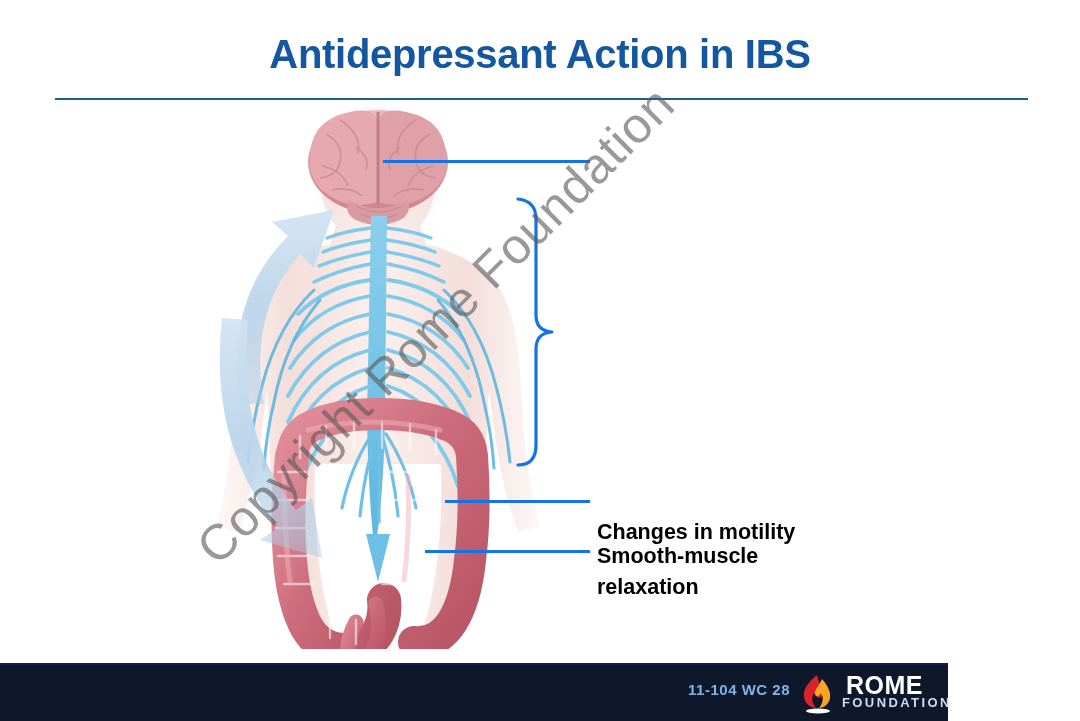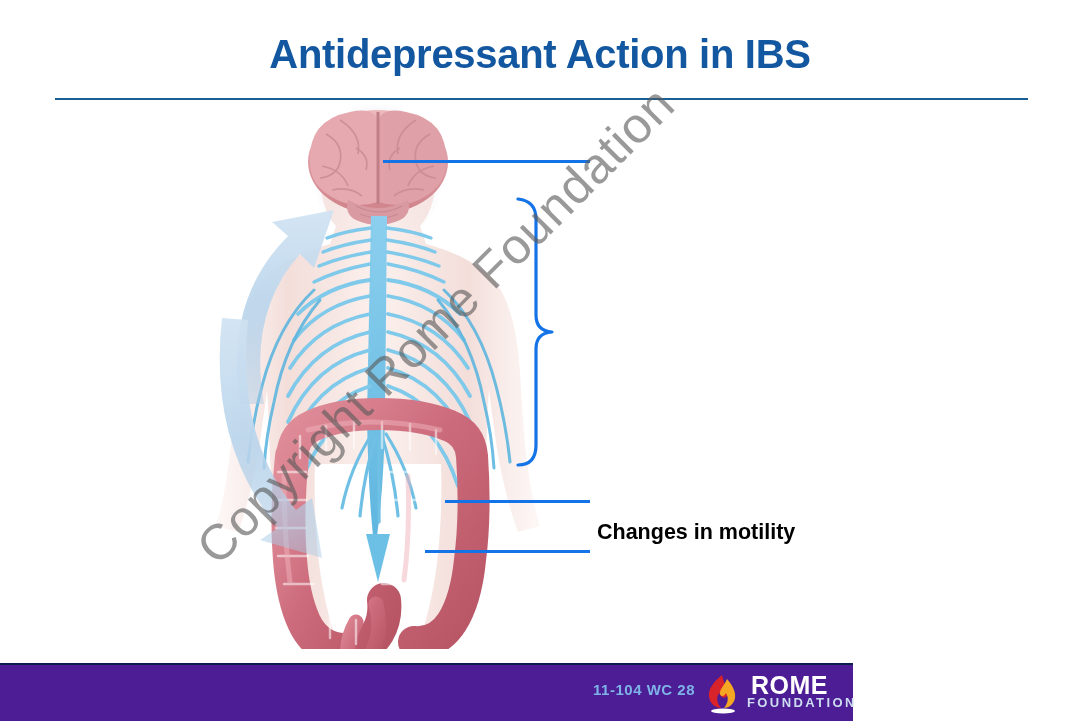--- a/index.html
+++ b/index.html
@@ -98,23 +98,23 @@
     white-space: nowrap;
     pointer-events: none;
     letter-spacing: 1px;
   }
 
   
   .footer {
     position: absolute;
     left: 0;
     bottom: 0;
-    width: 853px;
+    width: 948px;
     height: 56px;
-    background: #4c1d95;
+    background: #0f172a;
     border-top: 2px solid #0a1f4d;
   }
   .footer-code {
     position: absolute;
     right: 158px;
     top: 16px;
     font-size: 15px;
     font-weight: bold;
     color: #7fb3e8;
     letter-spacing: 0.5px;
@@ -374,20 +374,22 @@
   <div class="leader leader-2"></div>
   <div class="leader leader-3"></div>
 
   <div class="brace">
     <svg width="40" height="272" viewBox="0 0 40 272" xmlns="http://www.w3.org/2000/svg" aria-hidden="true">
       <path d="M3 3 q18 2 18 20 v96 q0 16 16 17 q-16 1 -16 17 v96 q0 20 -18 20" fill="none" stroke="#1473e6" stroke-width="3.2" stroke-linecap="round" stroke-linejoin="round"></path>
     </svg>
   </div>
 
   <div class="callout callout-motility">Changes in motility</div>
+  <div class="callout callout-smooth">Smooth-muscle
+relaxation</div>
 
   <div class="watermark">Copyright Rome Foundation</div>
 
   <div class="footer">
     <div class="footer-code">11-104   WC 28</div>
     <div class="logo">
       <div class="logo-flame">
         <svg width="36" height="42" viewBox="0 0 36 42" xmlns="http://www.w3.org/2000/svg" aria-hidden="true">
           <path d="M17 2 C7 10 3 17 4 24 C5 31 11 35 16 35 C12 30 11 25 14 20 C16 25 20 26 22 23 C24 19 20 14 17 2 Z" fill="#d8232a"></path>
           <path d="M22 6 C28 13 31 19 30 25 C29 31 24 35 19 35 C23 30 24 25 21 20 C19 24 16 24 15 21 C14 17 19 13 22 6 Z" fill="#f5a623"></path>

